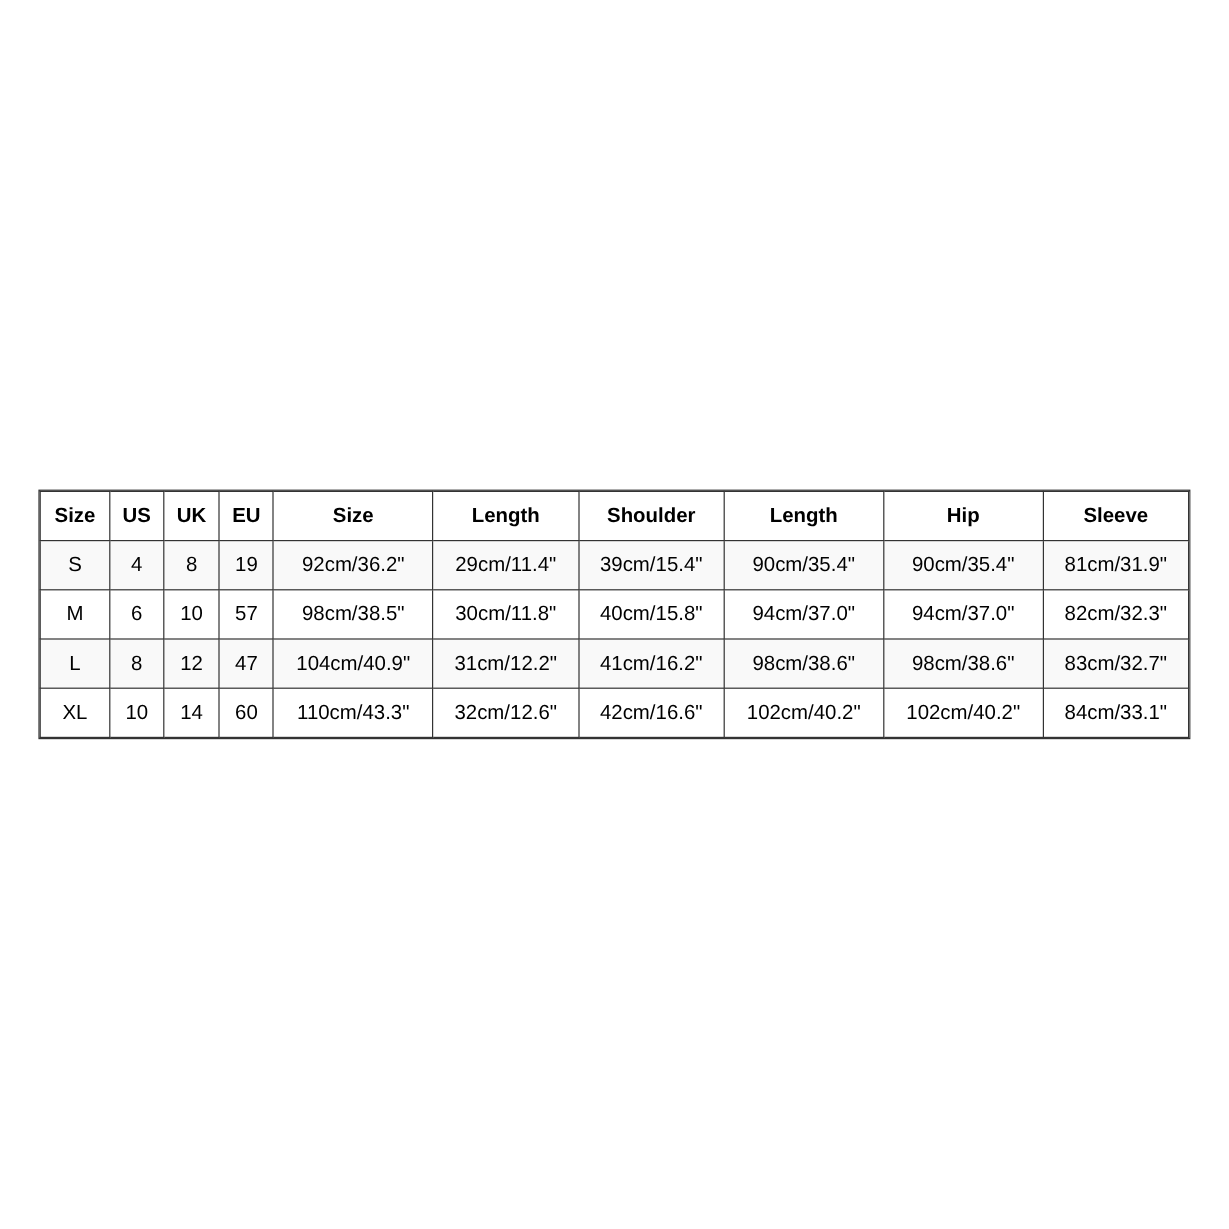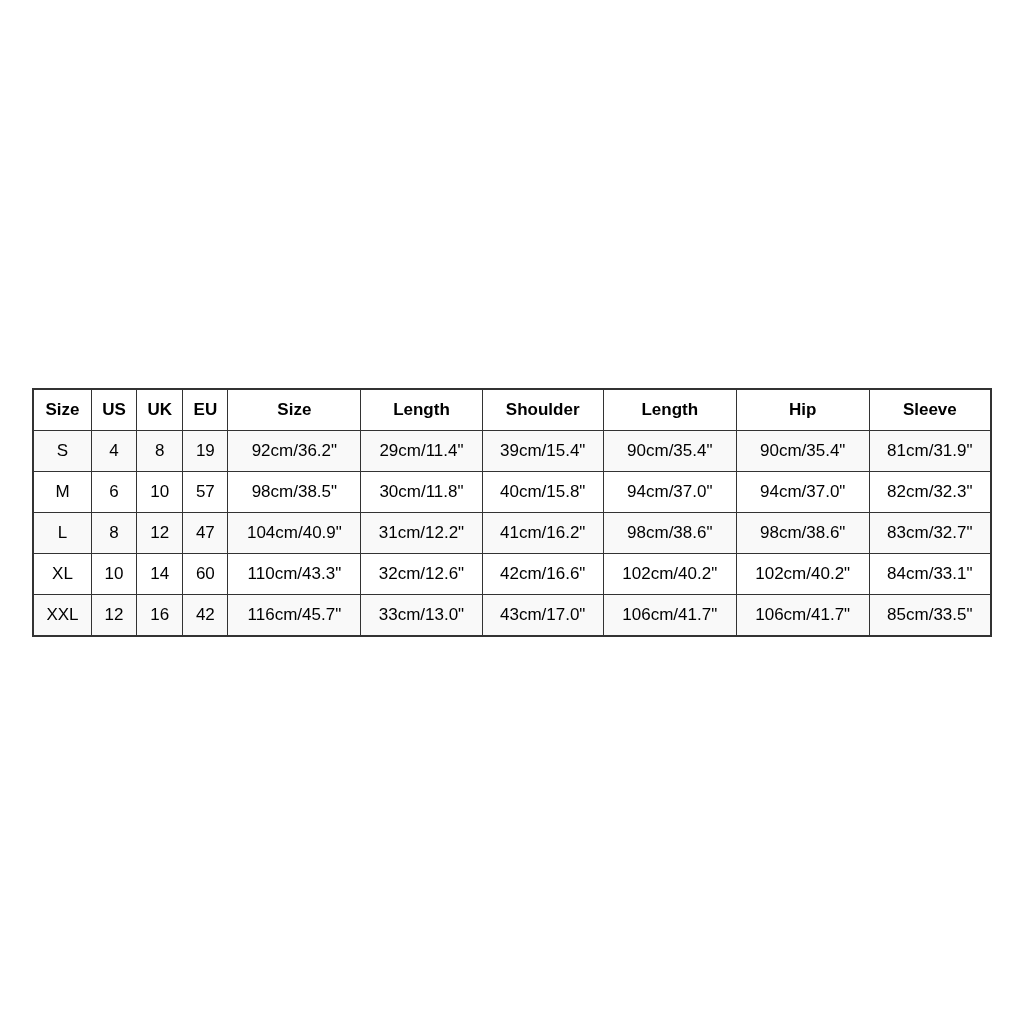--- a/index.html
+++ b/index.html
@@ -113,27 +113,15 @@
           <td>10</td>
           <td>14</td>
           <td>60</td>
           <td>110cm/43.3"</td>
           <td>32cm/12.6"</td>
           <td>42cm/16.6"</td>
           <td>102cm/40.2"</td>
           <td>102cm/40.2"</td>
           <td>84cm/33.1"</td>
         </tr>
-        <tr>
-          <td>XXL</td>
-          <td>12</td>
-          <td>16</td>
-          <td>42</td>
-          <td>116cm/45.7"</td>
-          <td>33cm/13.0"</td>
-          <td>43cm/17.0"</td>
-          <td>106cm/41.7"</td>
-          <td>106cm/41.7"</td>
-          <td>85cm/33.5"</td>
-        </tr>
       </tbody>
   </table>
 </div>
 
 </body></html>

